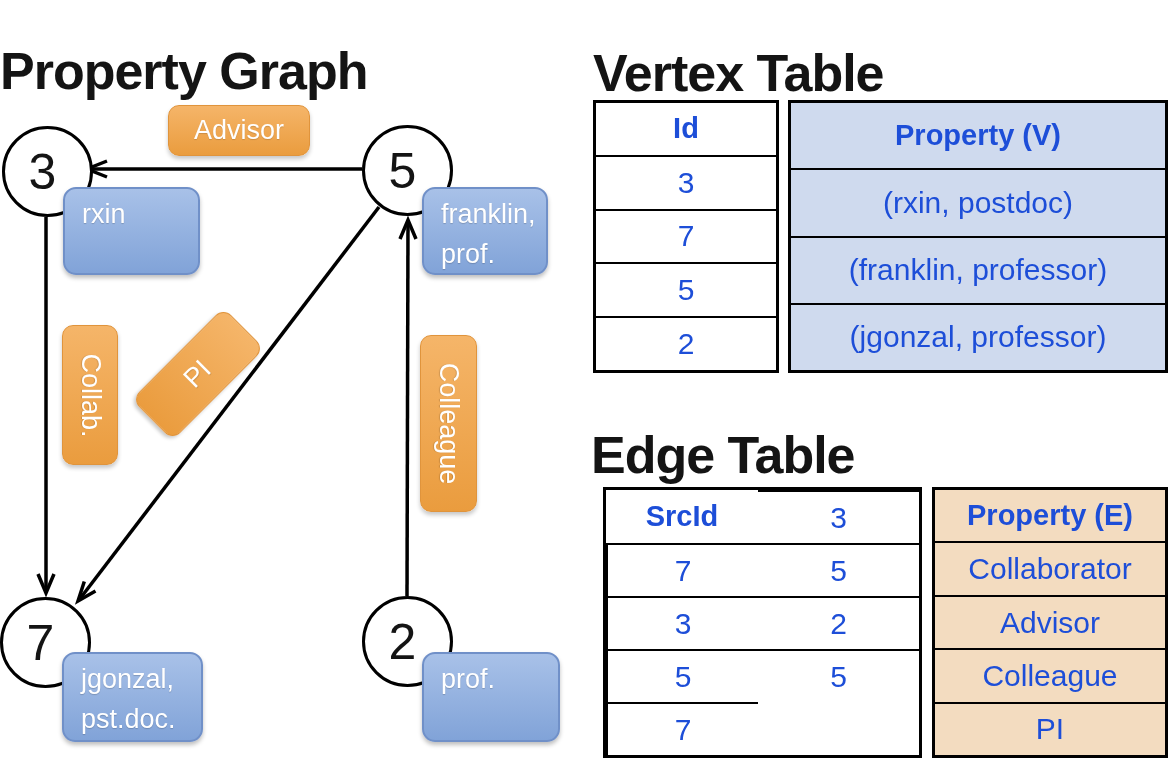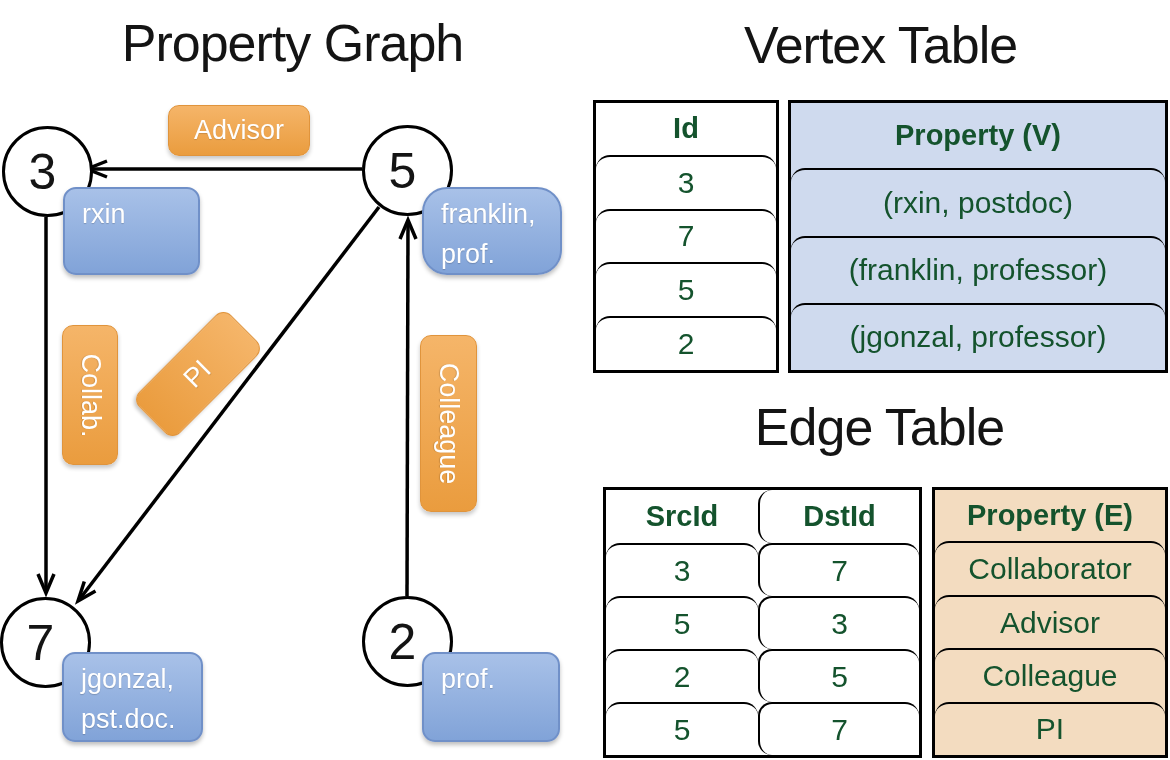--- a/index.html
+++ b/index.html
@@ -20,27 +20,28 @@
     overflow: hidden;
     font-family: "Liberation Sans", sans-serif;
     color: #111;
     position: relative;
   }
   .slide { position: absolute; inset: 0; width: 1170px; height: 760px; }
 
   
   .big-title {
     position: absolute;
-    text-align: center;
+    text-align: left;
     font-size: 52px;
-    font-weight: 400;
+    font-weight: 700;
     letter-spacing: -1px;
     color: #141414;
     white-space: nowrap;
     line-height: 1.05;
+    margin-top: 28px;
   }
   #graph-title  { left: 0;   top: 16px;  width: 585px; }
   #vertex-title { left: 593px; top: 18px;  width: 575px; }
   #edge-title   { left: 591px; top: 400px; width: 577px; }
 
   
   .graph-panel { position: absolute; left: 0; top: 0; width: 585px; height: 760px; }
   svg.edges { position: absolute; left: 0; top: 0; }
 
   .vertex-circle {
@@ -65,21 +66,21 @@
     border-radius: 13px;
     background: linear-gradient(180deg, var(--blue-top) 0%, var(--blue-bottom) 100%);
     color: #fff;
     font-size: 27px;
     line-height: 40px;
     padding: 5px 16px 0 17px;
     box-shadow: 0 3px 4px rgba(0,0,0,0.25);
     text-shadow: 0 1px 1px rgba(0,0,0,0.18);
   }
   #prop-3 { left: 63px;  top: 187px; width: 137px; height: 88px; }
-  #prop-5 { left: 422px; top: 187px; width: 140px; height: 88px; border-radius: 25px; }
+  #prop-5 { left: 422px; top: 187px; width: 126px; height: 88px; }
   #prop-7 { left: 62px;  top: 652px; width: 141px; height: 90px; }
   #prop-2 { left: 422px; top: 652px; width: 138px; height: 90px; }
 
   .edge-label {
     position: absolute;
     border: 1.5px solid var(--orange-border);
     border-radius: 11px;
     background: linear-gradient(180deg, var(--orange-top) 0%, var(--orange-bottom) 100%);
     color: #fff;
     display: flex; align-items: center; justify-content: center;
@@ -102,24 +103,23 @@
   .subtable {
     border: 3px solid #000;
     background: #fff;
     display: flex; flex-direction: column;
     height: 100%;
   }
   .subtable .cell {
     flex: 1;
     display: flex; align-items: center; justify-content: center;
     font-size: 30px;
-    color: #14532d;
+    color: #1d4ed8;
     border-top: 2px solid #000;
     white-space: nowrap;
-    border-radius: 14px;
   }
   .subtable .cell.first-row { border-top: none; }
   .subtable .cell.header { font-weight: bold; font-size: 29px; }
 
   #vertex-table .id-col   { width: 186px; }
   #vertex-table .prop-col { margin-left: 9px; flex: 1; background: var(--table-vertex-bg); }
   #vertex-table .prop-col .cell { background: var(--table-vertex-bg); }
 
   #edge-table .src-dst-col {
     width: 319px;
@@ -215,21 +215,20 @@
       <div class="cell">(franklin, professor)</div>
       <div class="cell">(jgonzal, professor)</div>
     </div>
   </div>
 
   <div class="big-title" id="edge-title">Edge Table</div>
 
   <div class="table-wrap" id="edge-table">
     <div class="subtable src-dst-col">
       <div class="cell header first-row">SrcId</div>
-      <div class="cell header first-row dst">DstId</div>
       <div class="cell">3</div>
       <div class="cell dst">7</div>
       <div class="cell">5</div>
       <div class="cell dst">3</div>
       <div class="cell">2</div>
       <div class="cell dst">5</div>
       <div class="cell">5</div>
       <div class="cell dst">7</div>
     </div>
     <div class="subtable prop-col">

